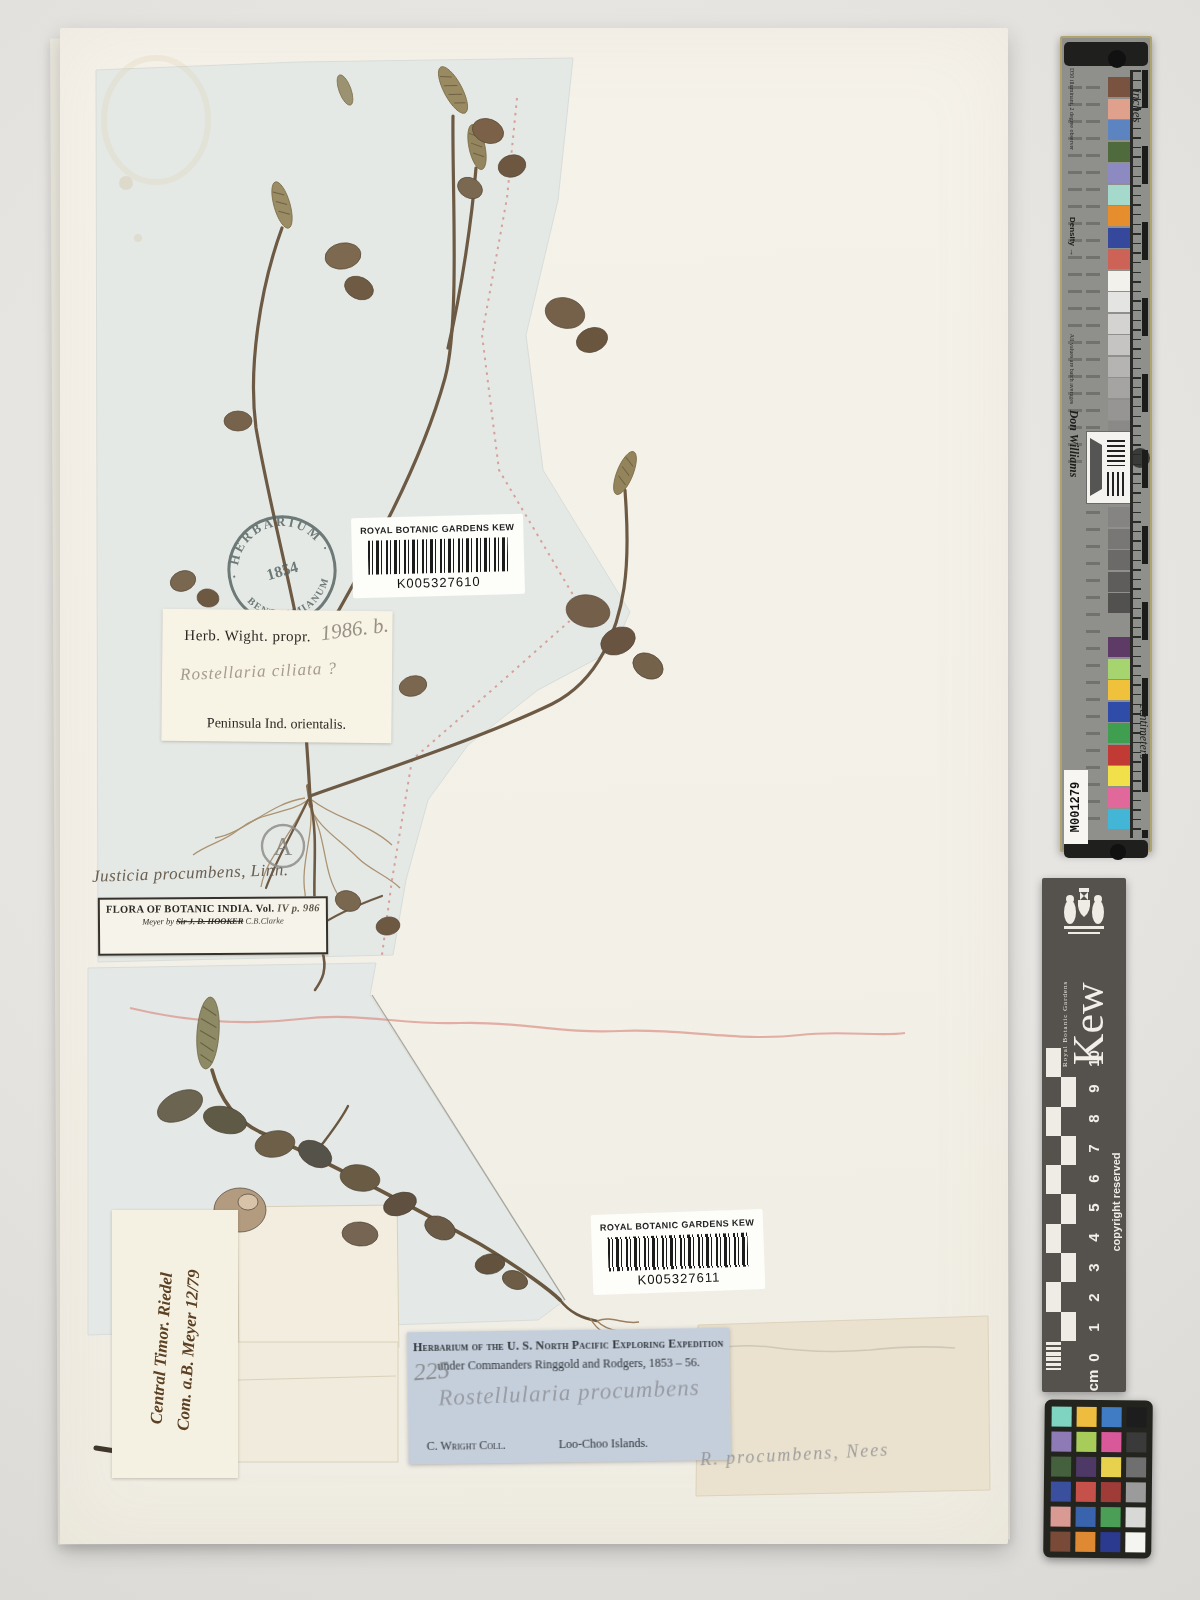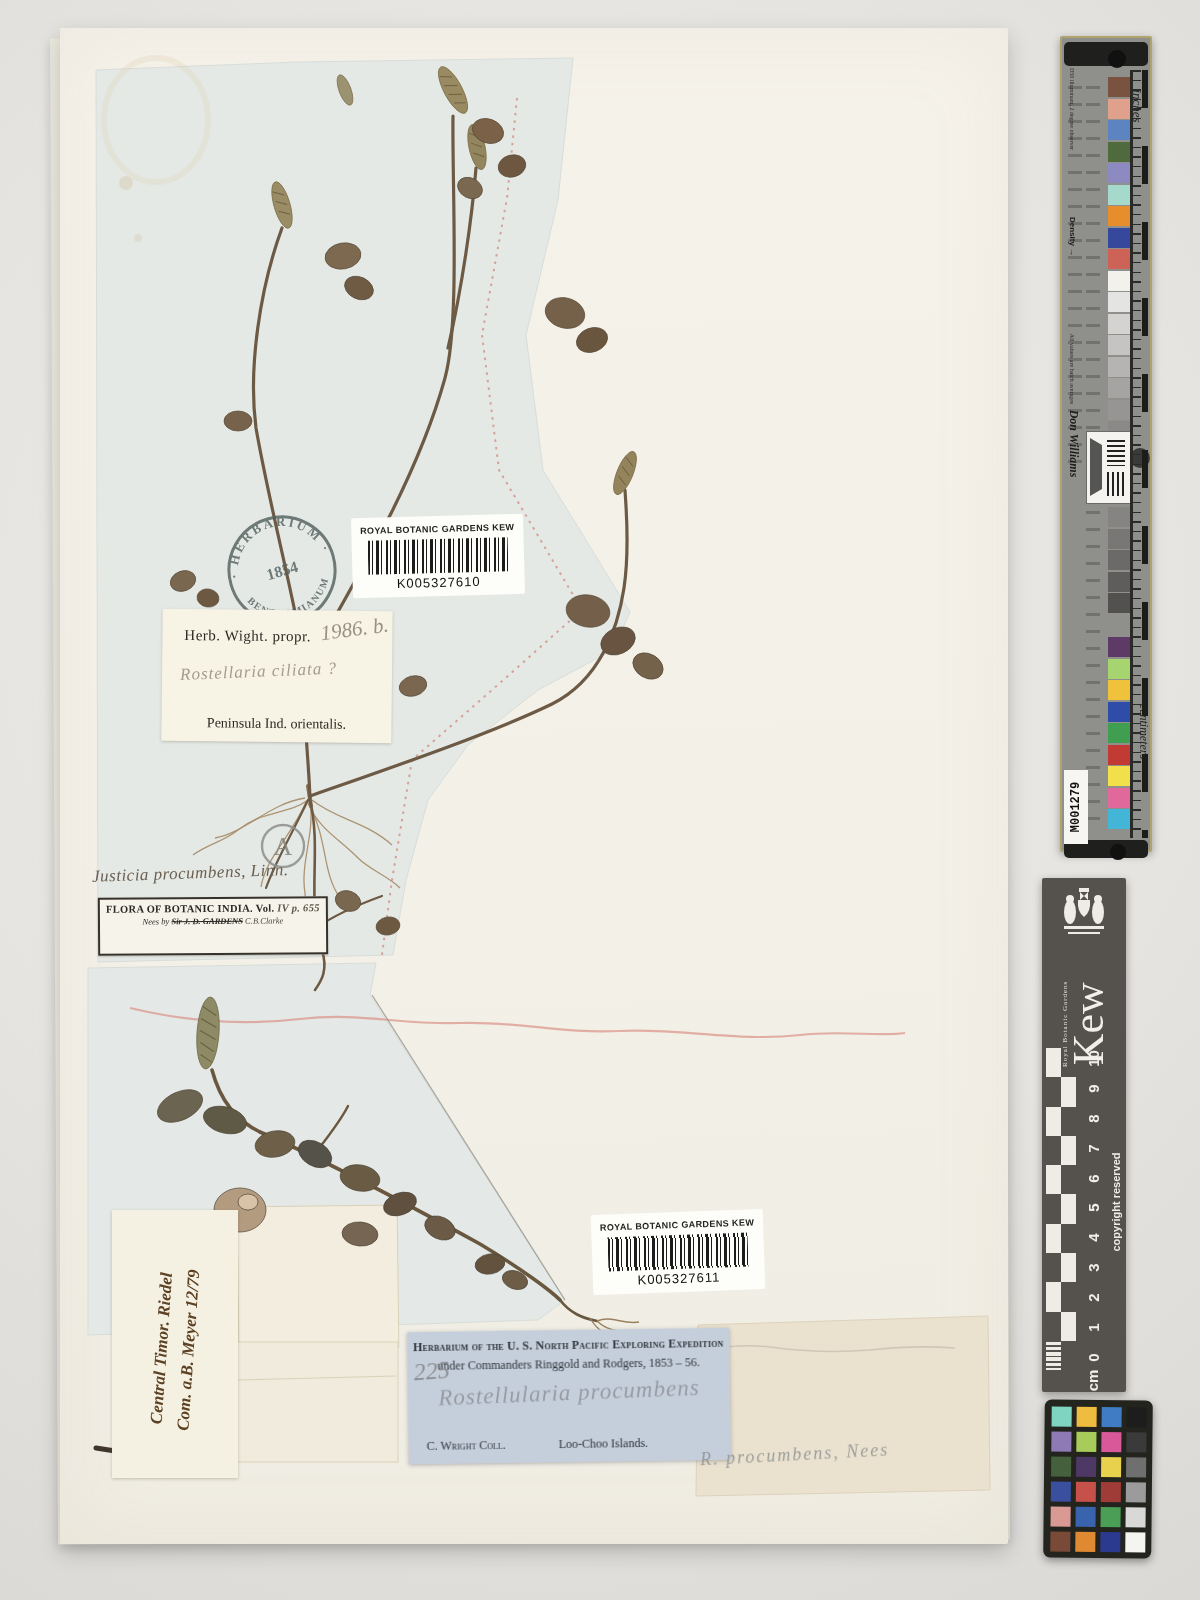--- a/index.html
+++ b/index.html
@@ -227,25 +227,25 @@
   <div class="hw" style="position:absolute;left:18px;top:52px;font-size:17px;color:#a59c8e;letter-spacing:1px;transform:rotate(-3deg);">Rostellaria ciliata ?</div>
   <div style="position:absolute;left:0;right:0;bottom:10px;text-align:center;font-size:14px;color:#2d2a24;">Peninsula Ind. orientalis.</div>
 </div>
 
 <div class="abs hw" style="left:92px;top:862px;width:280px;font-size:17px;color:#6b5f50;letter-spacing:.5px;transform:rotate(-2deg);">Justicia procumbens, Linn.</div>
 
 <div class="abs flora" style="left:98px;top:897px;">
   <div style="font-size:10.5px;font-weight:bold;color:#2c2a25;letter-spacing:.3px;">
     <span>FLORA OF BOTANIC INDIA.</span>
     <span>Vol.</span>
-    <span class="hw" style="color:#5d564a;">IV p. 655</span>
+    <span class="hw" style="color:#5d564a;">IV p. 986</span>
   </div>
   <div style="font-size:8.5px;font-style:italic;color:#2c2a25;margin-top:2px;">
-    <span>Nees by</span>
-    <span style="text-decoration:line-through;font-weight:bold;">Sir J. D. GARDENS</span>
+    <span>Meyer by</span>
+    <span style="text-decoration:line-through;font-weight:bold;">Sir J. D. HOOKER</span>
     <span class="hw" style="color:#4e473c;">C.B.Clarke</span>
   </div>
 </div>
 
 <div class="abs" style="left:112px;top:1210px;width:126px;height:268px;background:#f4f0e2;box-shadow:0 1px 3px rgba(90,80,60,.3);">
   <div class="hw" style="position:absolute;left:-62px;top:112px;width:250px;transform:rotate(-86deg);transform-origin:center;
        font-size:17px;font-weight:bold;color:#5c4123;line-height:1.6;text-align:center;">
     <div>Central Timor. Riedel</div>
     <div>Com. a.B. Meyer 12/79</div>
   </div>

